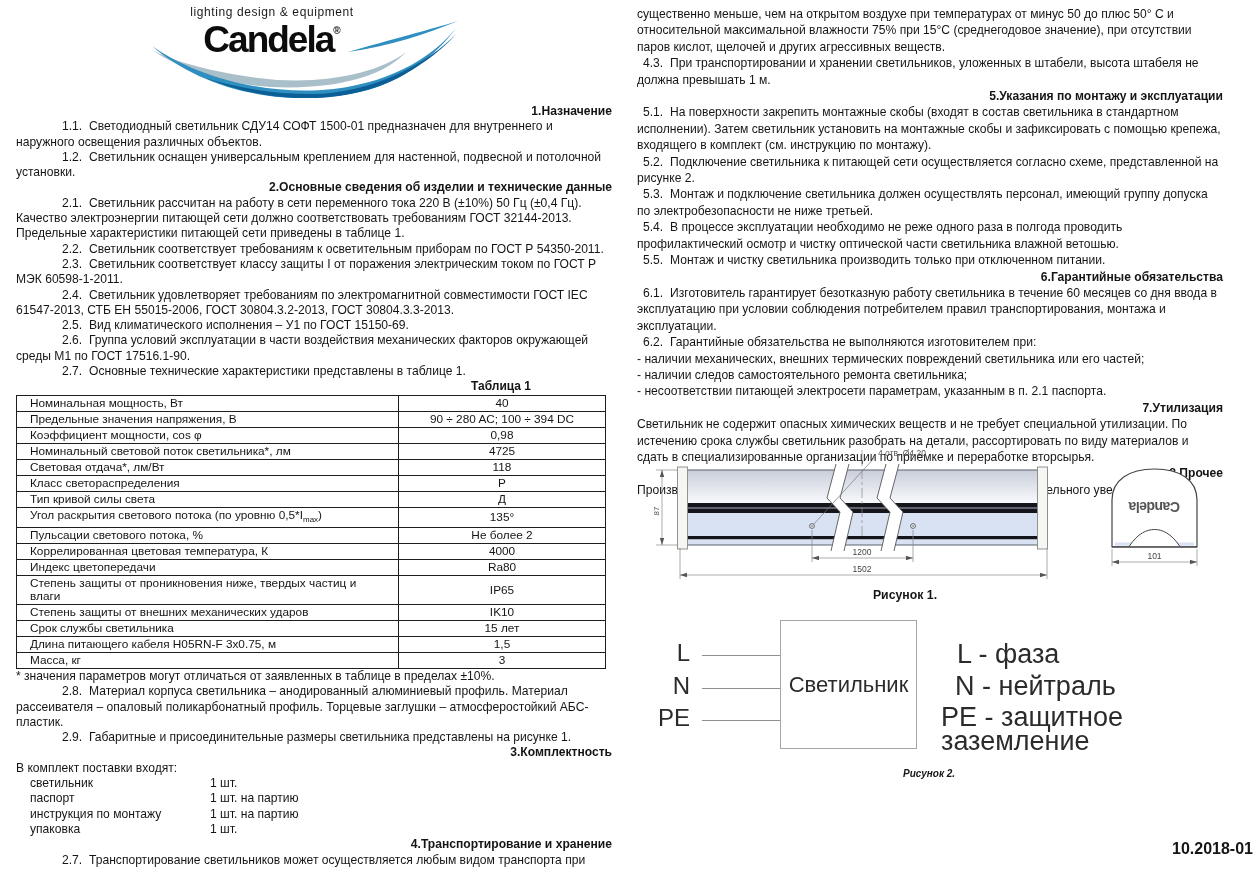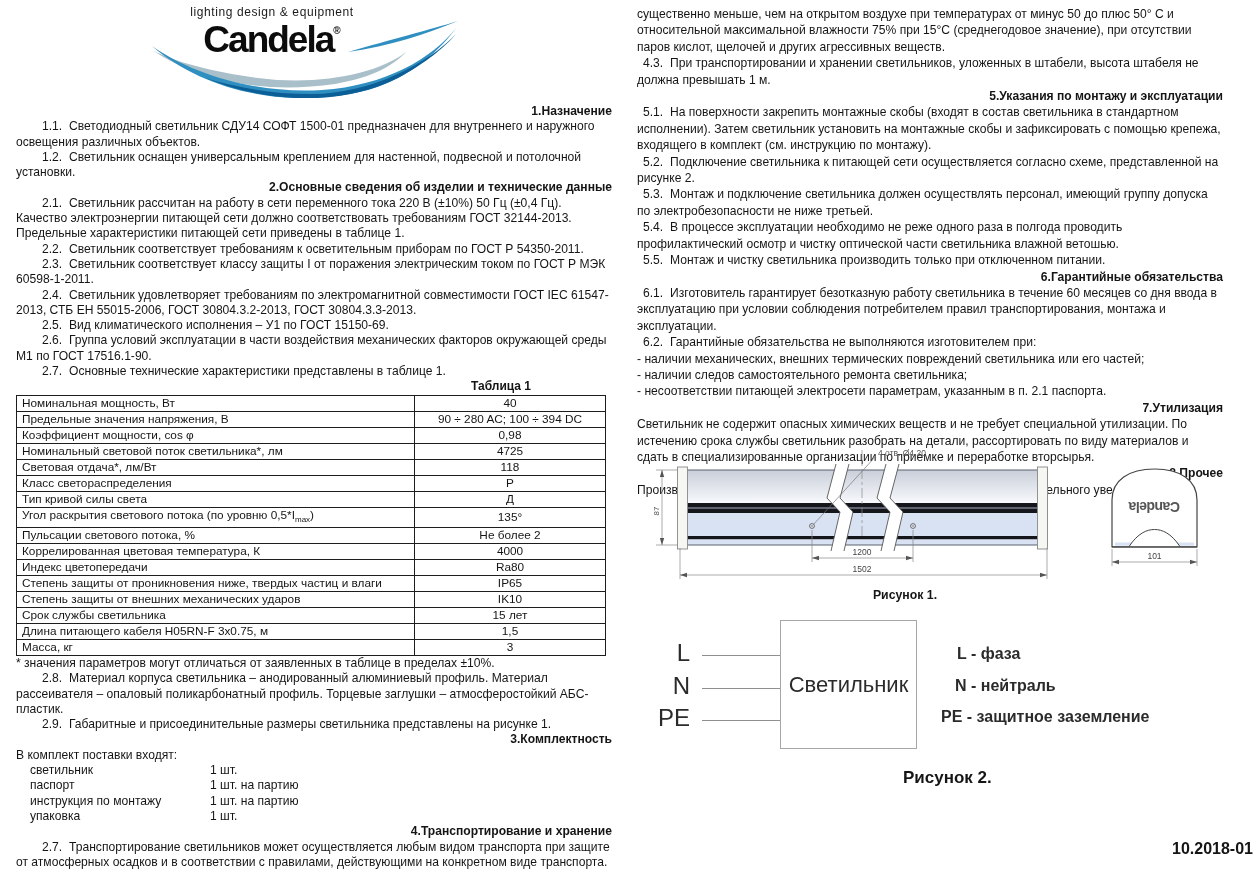--- a/index.html
+++ b/index.html
@@ -7,46 +7,46 @@
   .page{position:absolute;inset:0;}
   p{margin:0;}
   
   .col{position:absolute;font-size:12.1px;}
   .col-left{left:16px;top:104px;width:596px;line-height:15.3px;}
   .col-right{left:637px;top:6px;width:586px;line-height:16.4px;}
   .hd{font-weight:bold;text-align:right;}
   .col-left .hd .hnum{display:inline-block;margin-left:59px;width:30px;}
   .col-right .hd .hnum{display:inline-block;margin-left:50px;width:27px;}
   .para{text-indent:26px;}
-  .para .pnum{display:inline-block;width:27px;text-indent:0;}
+  .para .pnum{display:inline-block;width:27px;text-indent:0;margin-left:20px;}
   .para-r{text-indent:6px;}
   .para-r .pnum{display:inline-block;width:27px;text-indent:0;}
   
   .tbl-caption{width:590px;box-sizing:border-box;text-align:right;padding-right:75px;font-weight:bold;font-size:12px;}
   table.spec{border-collapse:collapse;width:590px;table-layout:fixed;}
-  table.spec td{border:1px solid #1d1d1d;font-size:11.8px;line-height:13px;padding:1px 5px;}
+  table.spec td{border:1px solid #1d1d1d;font-size:11.8px;line-height:13px;padding:1px 13px;}
   table.spec td.val{width:180px;text-align:center;}
   sub{font-size:8px;}
   
   .kit-row{display:flex;}
   .kit-name{margin-left:14px;width:180px;}
   
   .logo-tagline{position:absolute;left:172px;top:5px;width:200px;text-align:center;font-size:12px;letter-spacing:.6px;color:#1a1a1a;}
   .logo-brand{position:absolute;left:162px;top:12px;width:220px;text-align:center;font-size:37px;font-weight:bold;letter-spacing:-2px;color:#0c0c0c;line-height:38px;}
   .logo-brand .reg{font-size:10px;vertical-align:18px;letter-spacing:0;}
   .logo-swoosh{position:absolute;left:150px;top:20px;}
   
   .fig1-svg{position:absolute;left:640px;top:438px;}
   .fig1-caption{position:absolute;left:640px;top:588px;width:530px;text-align:center;font-weight:bold;font-size:12.3px;}
   
   .fig2-box{position:absolute;left:780px;top:620px;width:135px;height:127px;border:1px solid #a6a6a6;display:flex;align-items:center;justify-content:center;font-size:22px;color:#2b2b2b;}
   .wire{position:absolute;height:1px;background:#8f8f8f;width:78px;left:702px;}
   .term{position:absolute;left:635px;width:55px;text-align:right;font-size:24px;line-height:24px;color:#2b2b2b;}
-  .legend{position:absolute;font-size:16px;line-height:24px;color:#2b2b2b;font-weight:bold;}
-  .fig2-caption{position:absolute;left:903px;top:768px;font-weight:bold;font-size:17px;}
+  .legend{position:absolute;font-size:27px;line-height:24px;color:#2b2b2b;}
+  .fig2-caption{position:absolute;left:903px;top:768px;font-weight:bold;font-size:10px;font-style:italic;}
   .footer-code{position:absolute;left:1172px;top:840px;font-weight:bold;font-size:16px;}
   text{font-family:"Liberation Sans",sans-serif;}
 </style>
 </head>
 <body>
 
 <div class="page">
 
   <svg class="logo-swoosh" width="310" height="78" viewBox="0 0 310 78">
     <path d="M2,30 C50,62 115,74 185,64 C225,57 245,44 256,32 C228,54 168,66 108,58 C63,52 25,42 2,30 Z" fill="#a9bfc9"></path>

